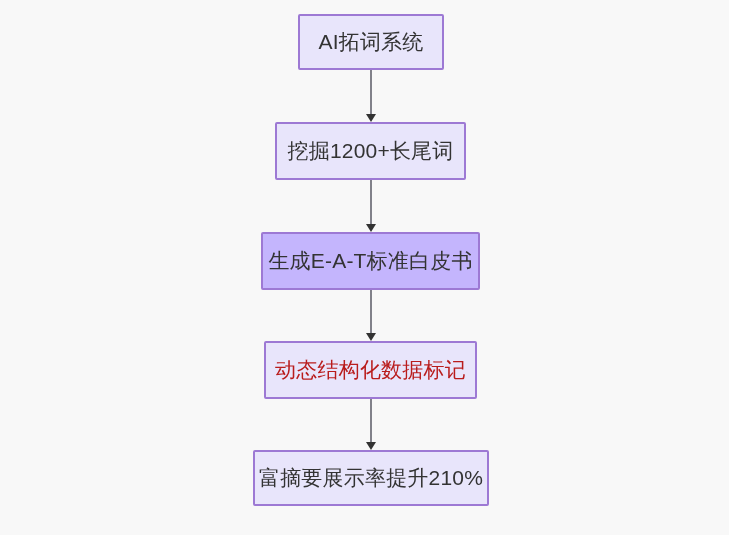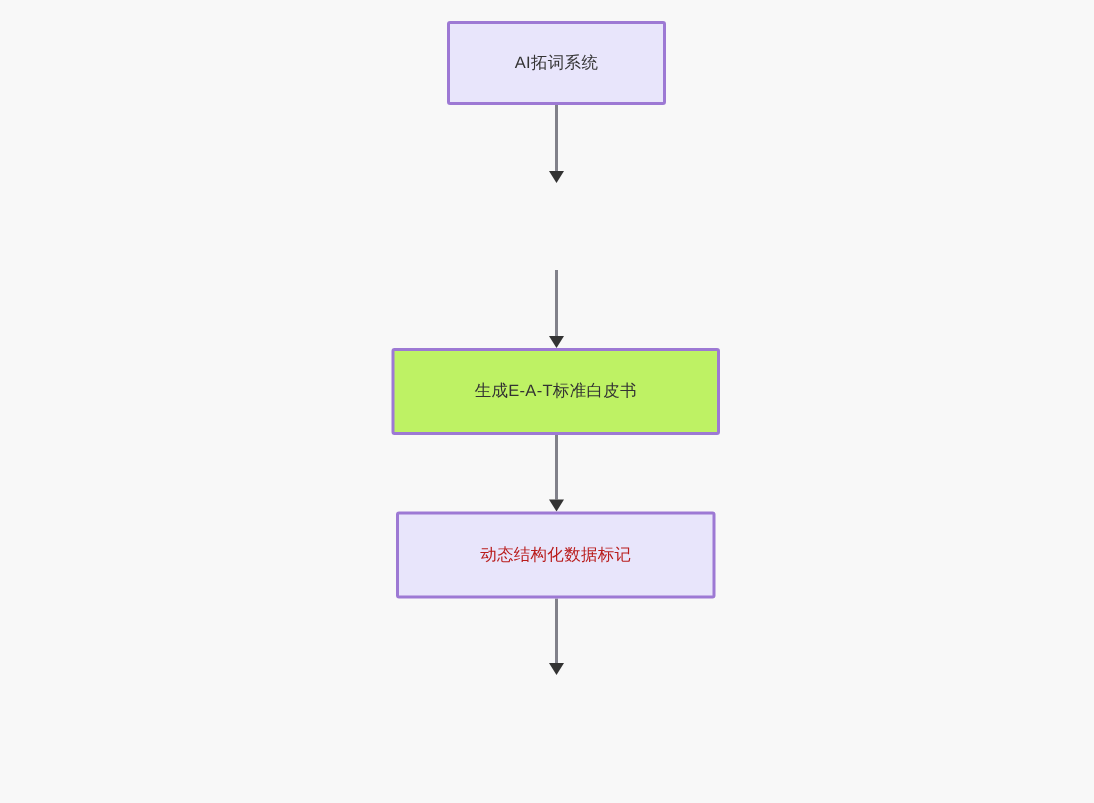--- a/index.html
+++ b/index.html
@@ -25,21 +25,21 @@
     box-sizing: border-box;
     background: #e8e5fb;
     border: 2px solid #9d79d4;
     border-radius: 2px;
     display: flex;
     align-items: center;
     justify-content: center;
   }
 
   .node-label {
-    font-size: 11px;
+    font-size: 21px;
     line-height: 1.35;
     color: #333333;
     letter-spacing: 0.2px;
     white-space: nowrap;
     text-align: center;
   }
 
   .edge {
     position: absolute;
     width: 0;
@@ -81,19 +81,25 @@
       <div class="edge-line" style="height: 43px; background: rgb(129, 129, 138);"></div>
       <div class="edge-arrow" style="top: 43px; border-top-color: rgb(51, 51, 51);"></div>
     </div>
     <div class="edge" style="left: 371px; top: 399px; height: 51px;">
       <div class="edge-line" style="height: 43px; background: rgb(129, 129, 138);"></div>
       <div class="edge-arrow" style="top: 43px; border-top-color: rgb(51, 51, 51);"></div>
     </div>
     <div class="node" style="left: 298px; top: 14px; width: 146px; height: 56px; background: rgb(232, 229, 251); border-color: rgb(157, 121, 212);">
       <span class="node-label" style="color: rgb(51, 51, 51);">AI拓词系统</span>
     </div>
-    <div class="node" style="left: 261px; top: 232px; width: 219px; height: 58px; background: #bef264; border-color: rgb(157, 121, 212);">
+    <div class="node" style="left: 275px; top: 122px; width: 191px; height: 58px; background: rgb(232, 229, 251); border-color: rgb(157, 121, 212);">
+      <span class="node-label" style="color: rgb(51, 51, 51);">挖掘1200+长尾词</span>
+    </div>
+    <div class="node" style="left: 261px; top: 232px; width: 219px; height: 58px; background: #c4b5fd; border-color: rgb(157, 121, 212);">
       <span class="node-label" style="color: rgb(51, 51, 51);">生成E-A-T标准白皮书</span>
     </div>
     <div class="node" style="left: 264px; top: 341px; width: 213px; height: 58px; background: rgb(232, 229, 251); border-color: rgb(157, 121, 212);">
       <span class="node-label" style="color: #b91c1c;">动态结构化数据标记</span>
     </div>
+    <div class="node" style="left: 253px; top: 450px; width: 236px; height: 56px; background: rgb(232, 229, 251); border-color: rgb(157, 121, 212);">
+      <span class="node-label" style="color: rgb(51, 51, 51);">富摘要展示率提升210%</span>
+    </div>
   </div>
 
 </body></html>

